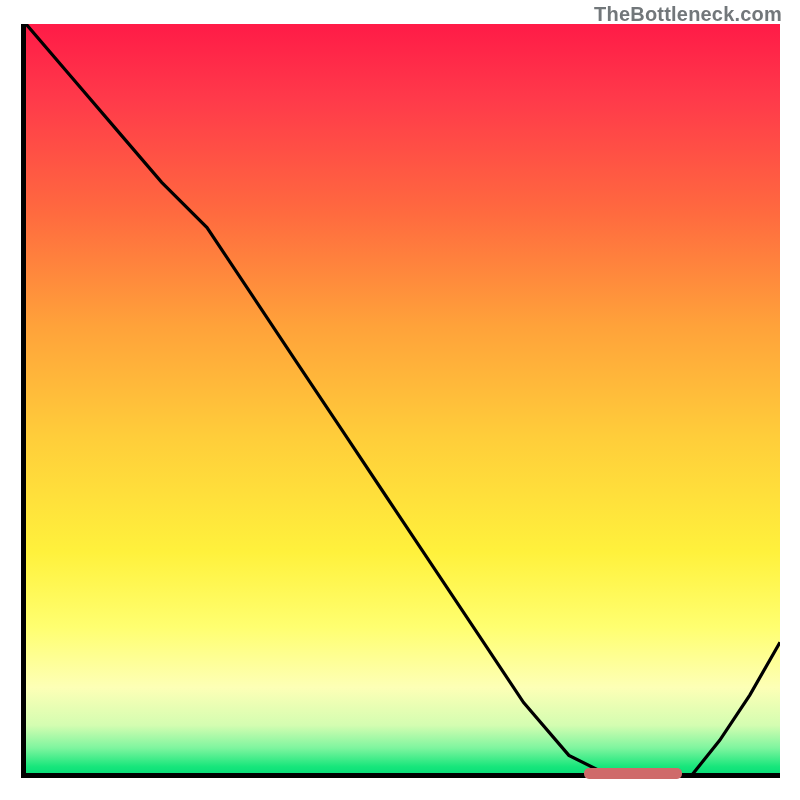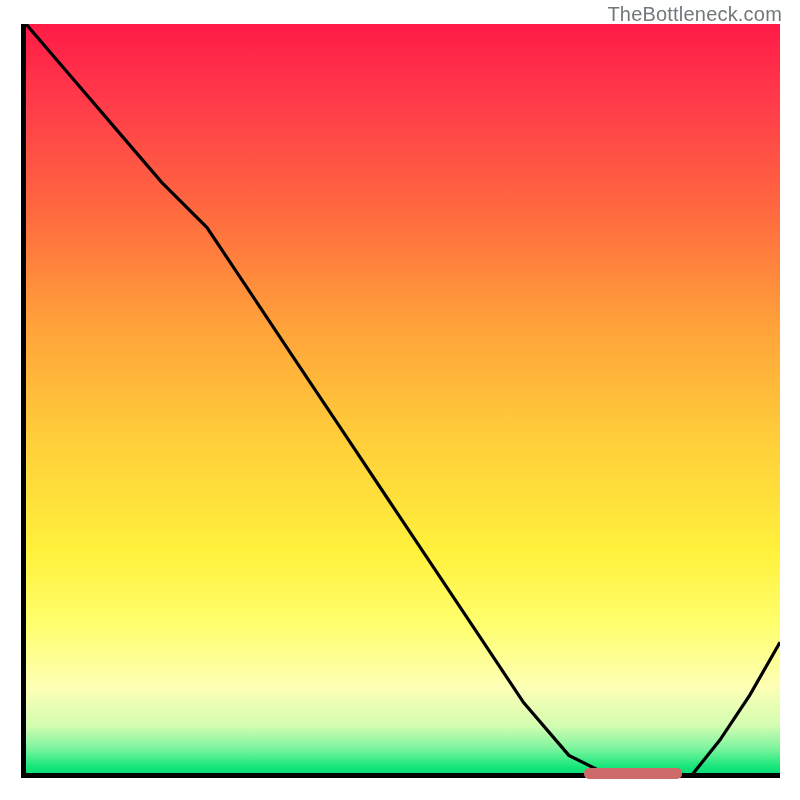--- a/index.html
+++ b/index.html
@@ -66,21 +66,21 @@
     height: 11px;
     border-radius: 5px;
     background: #cf6a6a;
   }
   .attrib {
     position: absolute;
     top: 3px;
     right: 18px;
     font-family: Arial, Helvetica, sans-serif;
     font-size: 20px;
-    font-weight: 400;
+    font-weight: 700;
     color: #72777a;
     letter-spacing: 0.2px;
     text-align: center;
   }
 </style>
 </head>
 <body>
 
 <div class="frame">
 

